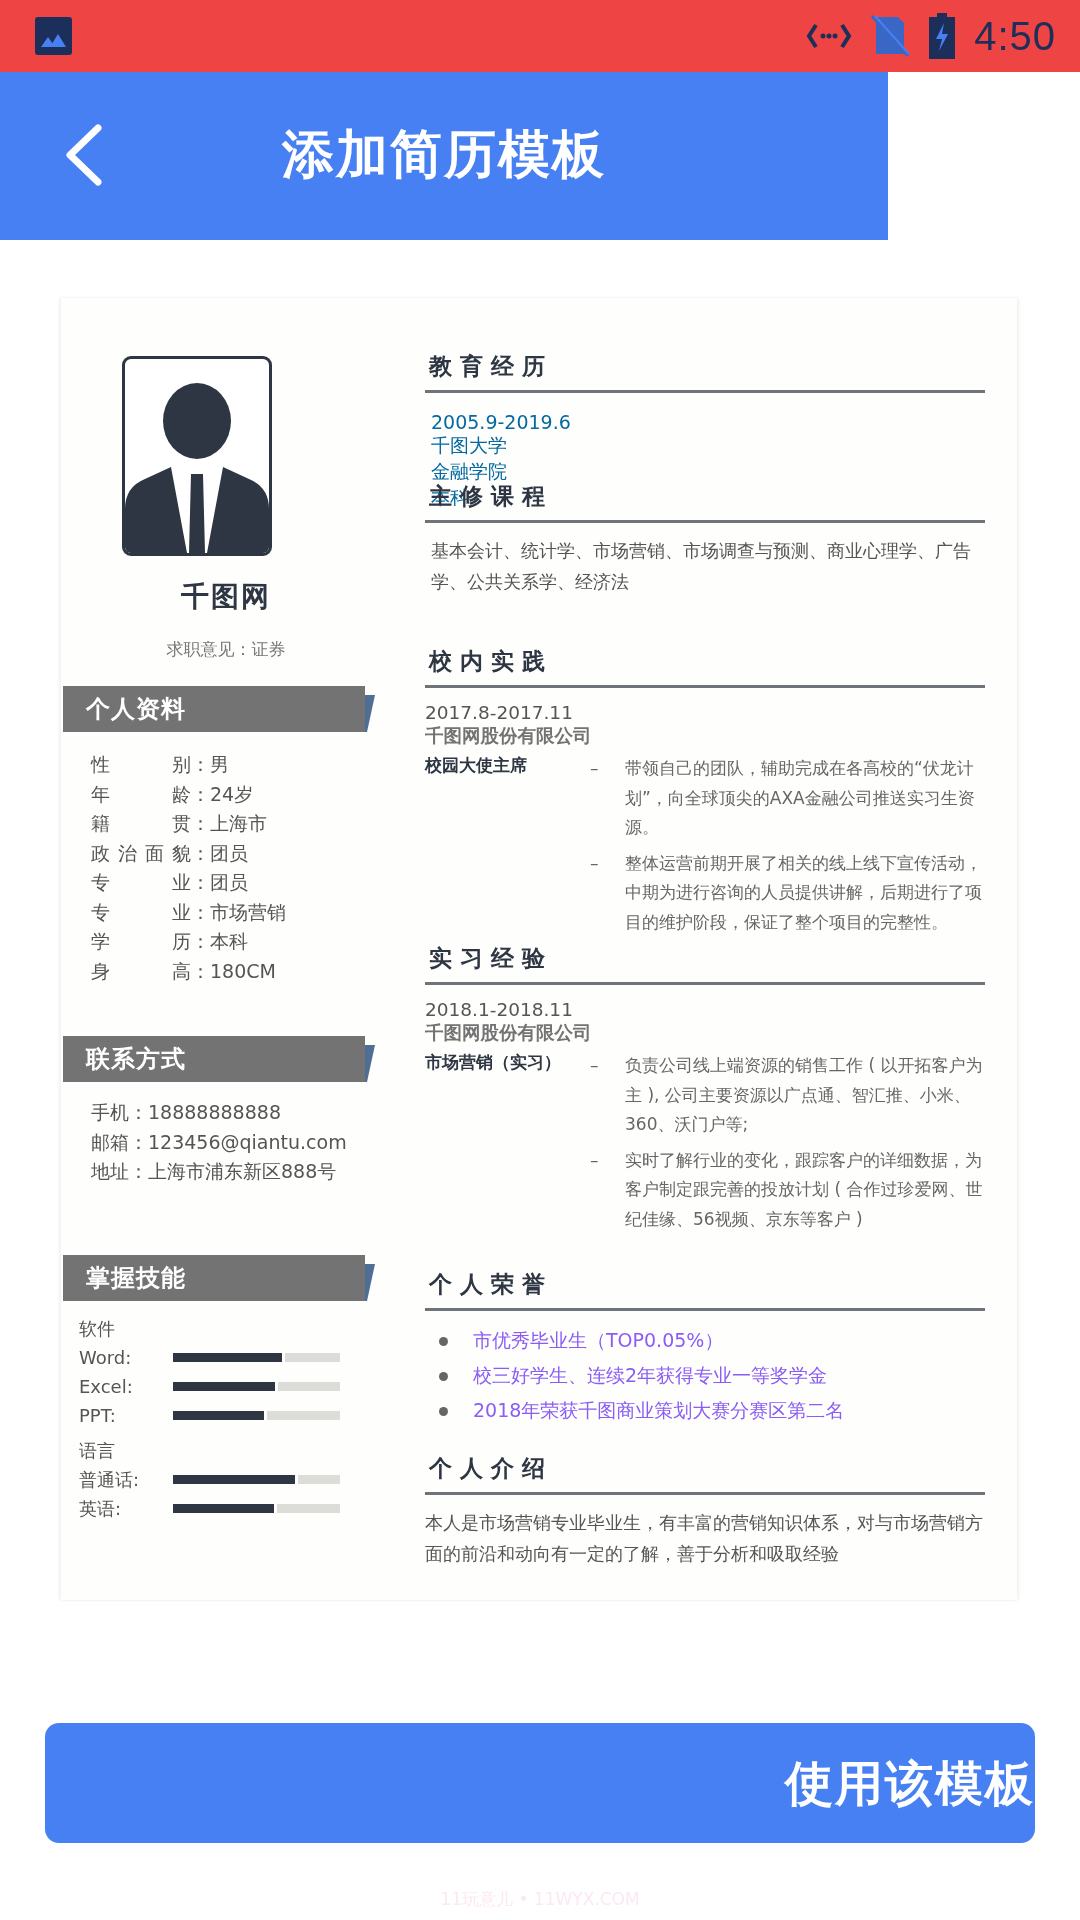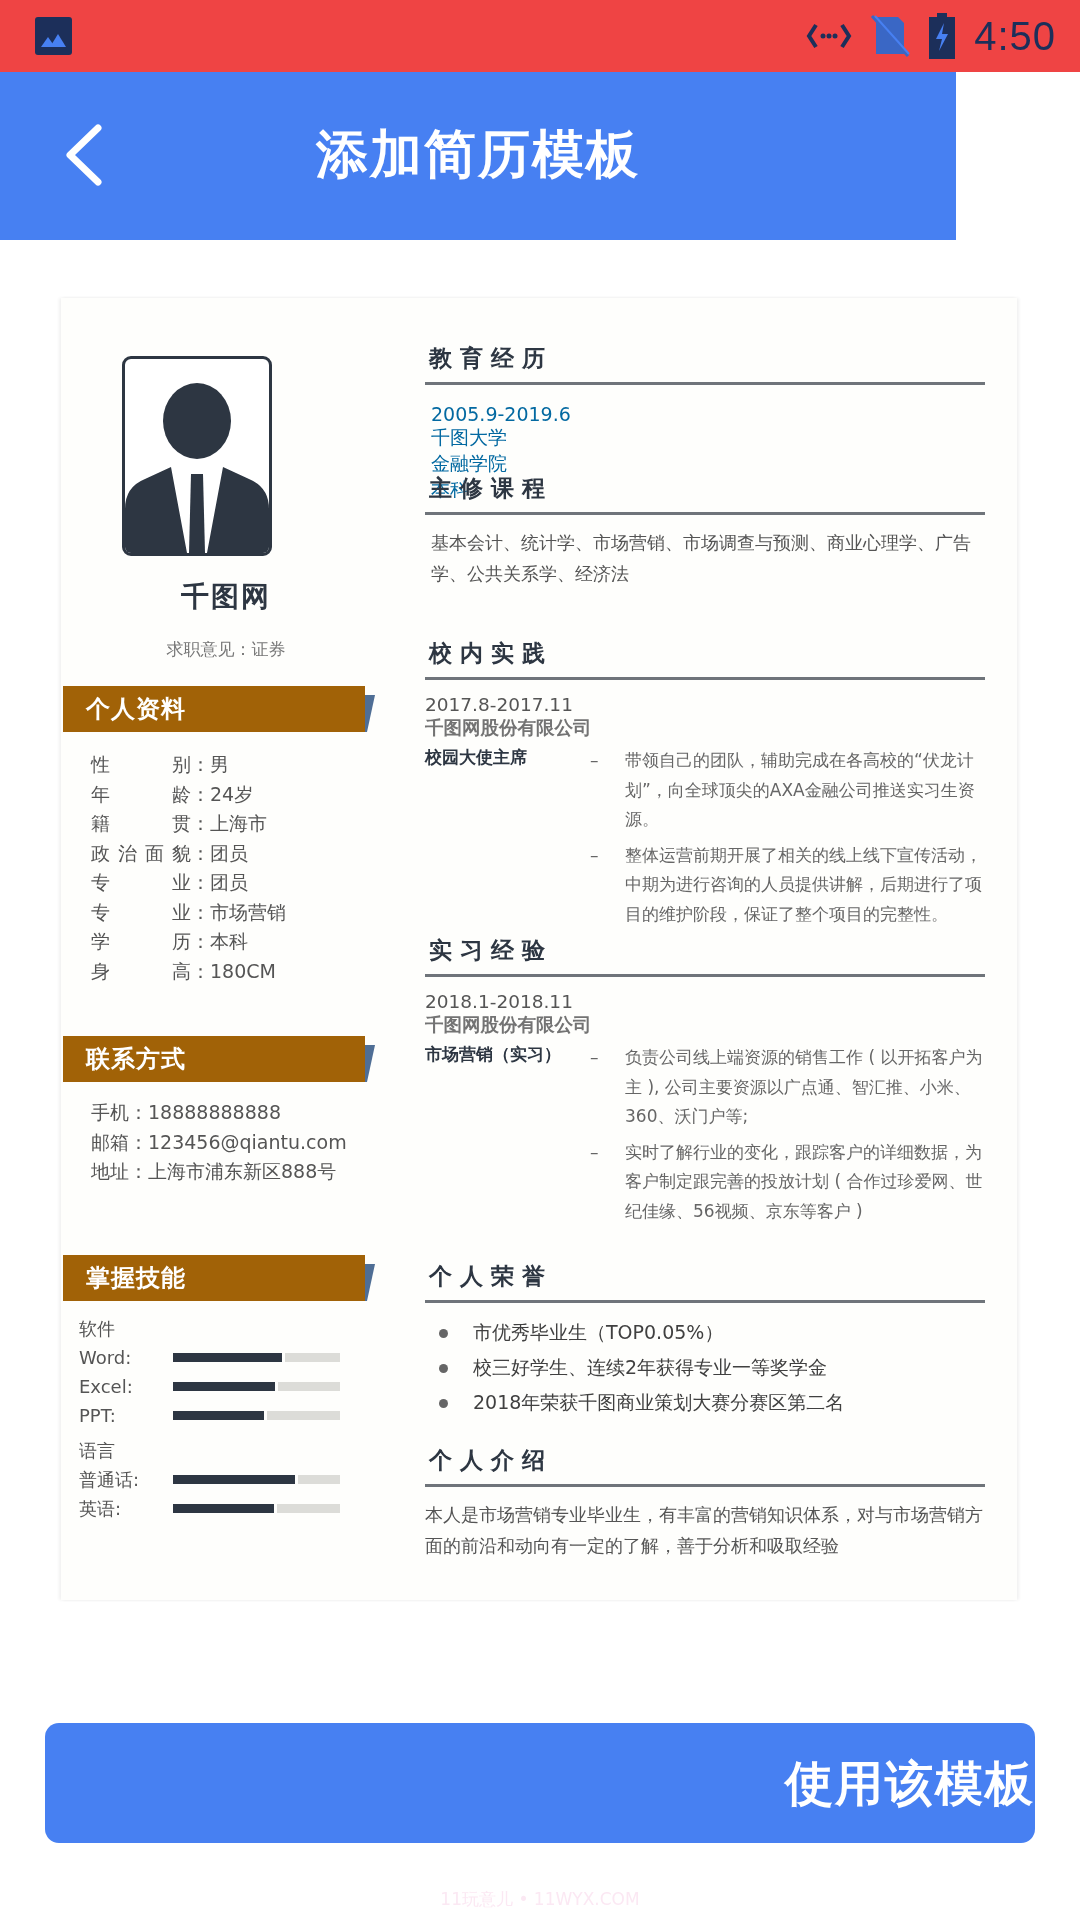--- a/index.html
+++ b/index.html
@@ -3,56 +3,56 @@
 <meta charset="utf-8">
 <style>
   * { box-sizing: border-box; margin: 0; padding: 0; }
   html, body { width: 1080px; height: 1920px; overflow: hidden; background: #ffffff; font-family: "DejaVu Sans", "Liberation Sans", sans-serif; }
   .statusbar { position: absolute; left: 0; top: 0; width: 1080px; height: 72px; background: #ef4444; }
   .sb-img { position: absolute; left: 35px; top: 17px; width: 37px; height: 38px; background: #1c2f5a; border-radius: 3px; overflow: hidden; }
   .sb-img:after { content: ""; position: absolute; left: 6px; bottom: 8px; width: 0; height: 0; border-left: 7px solid transparent; border-right: 7px solid transparent; border-bottom: 10px solid #4780f2; }
   .sb-img:before { content: ""; position: absolute; left: 15px; bottom: 8px; width: 0; height: 0; border-left: 8px solid transparent; border-right: 8px solid transparent; border-bottom: 13px solid #4780f2; }
   .sb-right { position: absolute; right: 24px; top: 10px; height: 52px; display: flex; align-items: center; gap: 18px; color: #1c2f5a; }
   .sb-time { font-size: 40px; font-family: "Liberation Sans", sans-serif; color: #1c2f5a; letter-spacing: 1px; }
-  .appbar { position: absolute; left: 0; top: 72px; width: 956px; height: 168px; background: #4780f2; }
+  .appbar { position: absolute; left: 0; top: 72px; width: 888px; height: 168px; background: #4780f2; }
   .back { position: absolute; left: 52px; top: 48px; width: 64px; height: 70px; }
   .title { position: absolute; left: 0; right: 0; top: 48px; text-align: center; color: #fff; font-size: 52px; font-weight: bold; letter-spacing: 2px; }
 
   .card { position: absolute; left: 61px; top: 298px; width: 956px; height: 1302px; background: #fefefc; box-shadow: -2px 0 3px rgba(0,0,0,0.06), 2px 0 3px rgba(0,0,0,0.06); }
   .photo { position: absolute; left: 61px; top: 58px; width: 150px; height: 200px; border: 3px solid #2d3642; border-radius: 9px; background: #fff; overflow: hidden; }
   .name { position: absolute; left: 0; width: 330px; top: 280px; text-align: center; font-size: 28px; font-weight: bold; color: #2d3642; letter-spacing: 2px; }
   .intent { position: absolute; left: 0; width: 330px; top: 340px; text-align: center; font-size: 17px; color: #777; }
-  .banner { position: absolute; left: 2px; width: 302px; height: 46px; background: #a16207; color: #fff; font-size: 24px; font-weight: bold; padding-left: 23px; line-height: 46px; letter-spacing: 1px; }
+  .banner { position: absolute; left: 2px; width: 302px; height: 46px; background: #737373; color: #fff; font-size: 24px; font-weight: bold; padding-left: 23px; line-height: 46px; letter-spacing: 1px; }
   .banner:after { content: ""; position: absolute; right: -10px; top: 9px; width: 10px; height: 37px; background: #4f6e95; clip-path: polygon(0 0, 100% 0, 20% 100%, 0 100%); }
   .kv { position: absolute; left: 30px; font-size: 19px; color: #555; line-height: 29.5px; }
   .kv .k { display: inline-block; width: 100px; text-align-last: justify; }
   .kv .row { display: flex; }
   .kv .v { }
   .contact { position: absolute; left: 30px; font-size: 19px; color: #555; line-height: 29.5px; }
   .skills { position: absolute; left: 18px; top: 1016px; width: 300px; font-size: 18px; color: #555; }
   .sk-cat { height: 29px; line-height: 29px; }
   .sk-row { display: flex; align-items: center; height: 29px; }
   .sk-label { width: 94px; }
   .sk-track { position: relative; width: 167px; height: 9px; background: #dcdcd8; }
   .sk-fill { position: absolute; left: 0; top: 0; height: 9px; background: #2d3642; border-right: 3px solid #fefefc; }
 
-  .rsec { position: absolute; left: 364px; width: 560px; }
+  .rsec { position: absolute; left: 364px; width: 560px; margin-top: 8px; }
   .rhead { font-size: 23px; font-weight: bold; color: #2d3642; letter-spacing: 8px; padding-left: 4px; height: 40px; line-height: 40px; }
   .rline { height: 3px; background: #6f747a; margin-top: 4px; }
   .edu-row { display: flex; font-size: 19px; color: #0369a1; margin-top: 18px; padding-left: 6px; flex-direction: column; }
   .txt { font-size: 18px; color: #555; line-height: 31px; padding-left: 6px; }
   .exp-head { display: flex; font-size: 18.5px; margin-top: 14px; flex-direction: column; }
   .exp-date { width: 165px; color: #555; }
   .exp-co { font-weight: bold; color: #737373; }
   .exp-body { display: flex; font-size: 17px; margin-top: 6px; }
   .exp-role { width: 165px; font-weight: bold; color: #2d3642; flex-shrink: 0; }
   .bullets { flex: 1; }
   .bl { display: flex; color: #666; line-height: 29.5px; margin-bottom: 6px; }
   .dash { width: 35px; flex-shrink: 0; }
-  .hon { list-style: none; font-size: 19px; color: #404040; padding-left: 14px; margin-top: 12px; }
+  .hon { list-style: none; font-size: 19px; color: #8b5cf6; padding-left: 14px; margin-top: 12px; }
   .hon li { line-height: 35px; position: relative; padding-left: 34px; }
   .hon li:before { content: ""; position: absolute; left: 0; top: 14px; width: 9px; height: 9px; border-radius: 50%; background: #666; }
 
   .cta { position: absolute; left: 45px; top: 1723px; width: 990px; height: 120px; background: #4780f2; border-radius: 14px; color: #fff; font-size: 48px; font-weight: bold; text-align: right; line-height: 120px; letter-spacing: 2px; }
   .wm { position: absolute; left: 0; right: 0; top: 1888px; text-align: center; color: #fbe8f3; font-size: 17px; }
 </style>
 </head>
 <body>
 
 <div class="statusbar">

